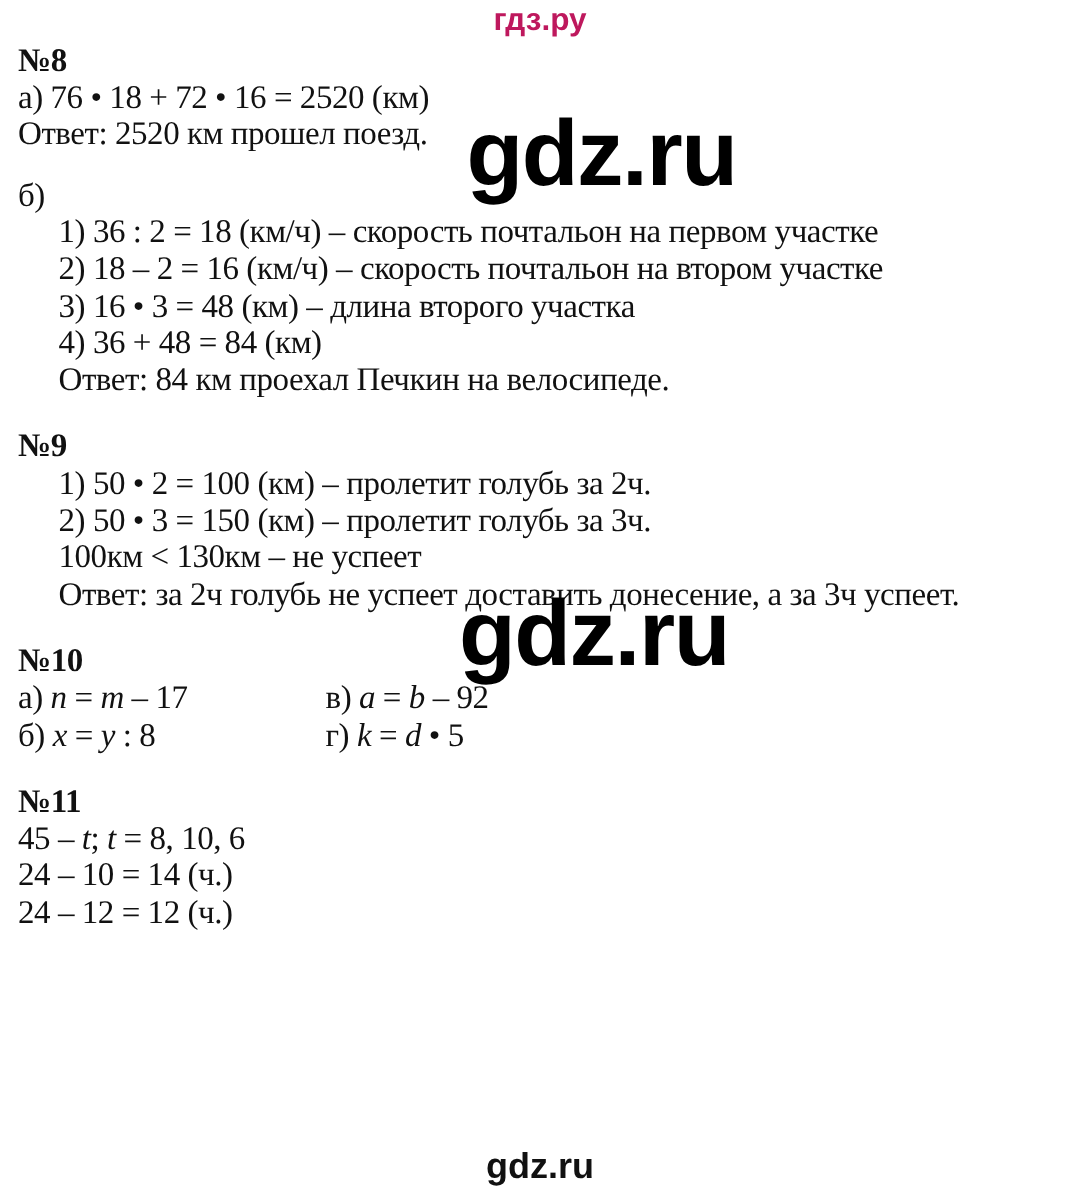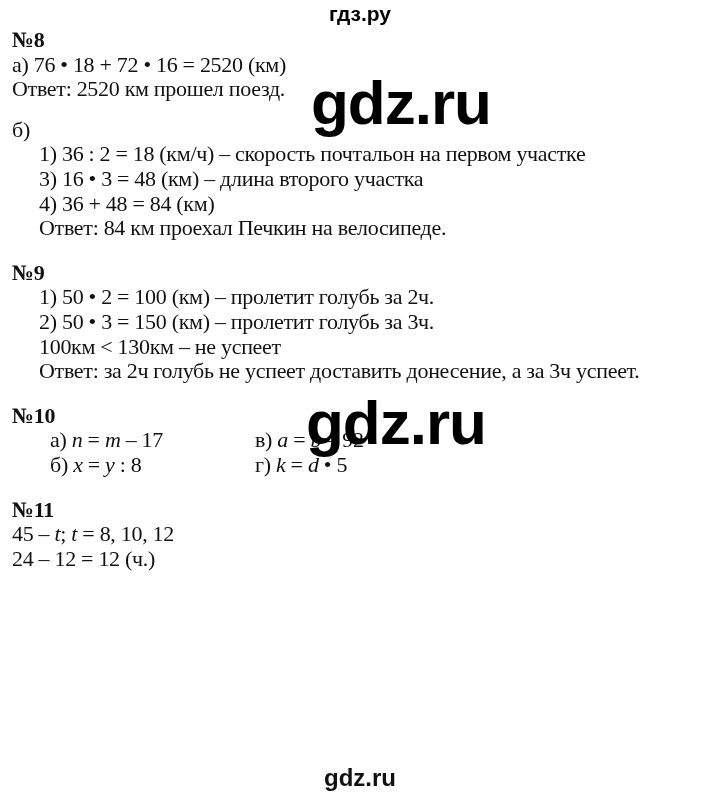--- a/index.html
+++ b/index.html
@@ -1,46 +1,47 @@
 <!DOCTYPE html>
 <html><head>
 <meta charset="utf-8">
 <style>
   html, body { margin: 0; padding: 0; background: #ffffff; }
   body { width: 720px; height: 795px; position: relative; overflow: hidden; color: #111; }
   .header { position: absolute; top: 2px; left: 0; width: 720px; text-align: center;
-    font-family: "Liberation Sans", sans-serif; font-weight: bold; font-size: 21px; color: #000000; }
+    font-family: "Liberation Sans", sans-serif; font-weight: bold; font-size: 21px; color: #be185d; }
   .doc { position: absolute; left: 12px; top: 28px; font-family: "Liberation Serif", serif;
     font-size: 22px; line-height: 24.6px; letter-spacing: -0.3px; }
   .line { white-space: nowrap; height: 24.6px; }
   .num { font-weight: bold; }
   .ind { padding-left: 27px; }
   .gap { height: 16px; }
   .gap2 { height: 20px; }
-  .two-col { display: flex; margin-left: 38px; }
+  .two-col { display: flex; }
   .two-col .c1 { width: 205px; }
   i { font-style: italic; }
   .wm { position: absolute; font-family: "Liberation Sans", sans-serif; font-weight: bold;
     font-size: 62px; color: #000; letter-spacing: -1px; line-height: 1; }
   .footer { position: absolute; top: 764px; left: 0; width: 720px; text-align: center;
     font-family: "Liberation Sans", sans-serif; font-weight: bold; font-size: 24px; color: #111; }
 </style>
 </head>
 <body>
 
 <div class="header">гдз.ру</div>
 
 <div class="doc">
 
   <div class="line num">№8</div>
   <div class="line">а) 76 • 18 + 72 • 16 = 2520 (км)</div>
   <div class="line">Ответ: 2520 км прошел поезд.</div>
   <div class="gap"></div>
   <div class="line">б)</div>
   <div class="line ind">1) 36 : 2 = 18 (км/ч) – скорость почтальон на первом участке</div>
+  <div class="line ind">2) 18 – 2 = 16 (км/ч) – скорость почтальон на втором участке</div>
   <div class="line ind">3) 16 • 3 = 48 (км) – длина второго участка</div>
   <div class="line ind">4) 36 + 48 = 84 (км)</div>
   <div class="line ind">Ответ: 84 км проехал Печкин на велосипеде.</div>
   <div class="gap2"></div>
 
   <div class="line num">№9</div>
   <div class="line ind">1) 50 • 2 = 100 (км) – пролетит голубь за 2ч.</div>
   <div class="line ind">2) 50 • 3 = 150 (км) – пролетит голубь за 3ч.</div>
   <div class="line ind">100км &lt; 130км – не успеет</div>
   <div class="line ind">Ответ: за 2ч голубь не успеет доставить донесение, а за 3ч успеет.</div>
@@ -51,20 +52,21 @@
     <span class="c1"><span>а)</span> <i>n</i><span style="white-space:pre"> = </span><i>m</i><span style="white-space:pre"> – 17</span></span>
     <span><span>в)</span> <i>a</i><span style="white-space:pre"> = </span><i>b</i><span style="white-space:pre"> – 92</span></span>
   </div>
   <div class="line two-col">
     <span class="c1"><span>б)</span> <i>x</i><span style="white-space:pre"> = </span><i>y</i><span style="white-space:pre"> : 8</span></span>
     <span><span>г)</span> <i>k</i><span style="white-space:pre"> = </span><i>d</i><span style="white-space:pre"> • 5</span></span>
   </div>
   <div class="gap2"></div>
 
   <div class="line num">№11</div>
-  <div class="line"><span style="white-space:pre">45 – </span><i>t</i><span style="white-space:pre">; </span><i>t</i><span style="white-space:pre"> = 8, 10, 12</span></div>
+  <div class="line"><span style="white-space:pre">45 – </span><i>t</i><span style="white-space:pre">; </span><i>t</i><span style="white-space:pre"> = 8, 10, 6</span></div>
+  <div class="line">24 – 10 = 14 (ч.)</div>
   <div class="line">24 – 12 = 12 (ч.)</div>
 </div>
 
 <div class="wm" style="left:311px; top:72px;">gdz.ru</div>
 <div class="wm" style="left:306px; top:392px;">gdz.ru</div>
 
 <div class="footer">gdz.ru</div>
 
 </body></html>

